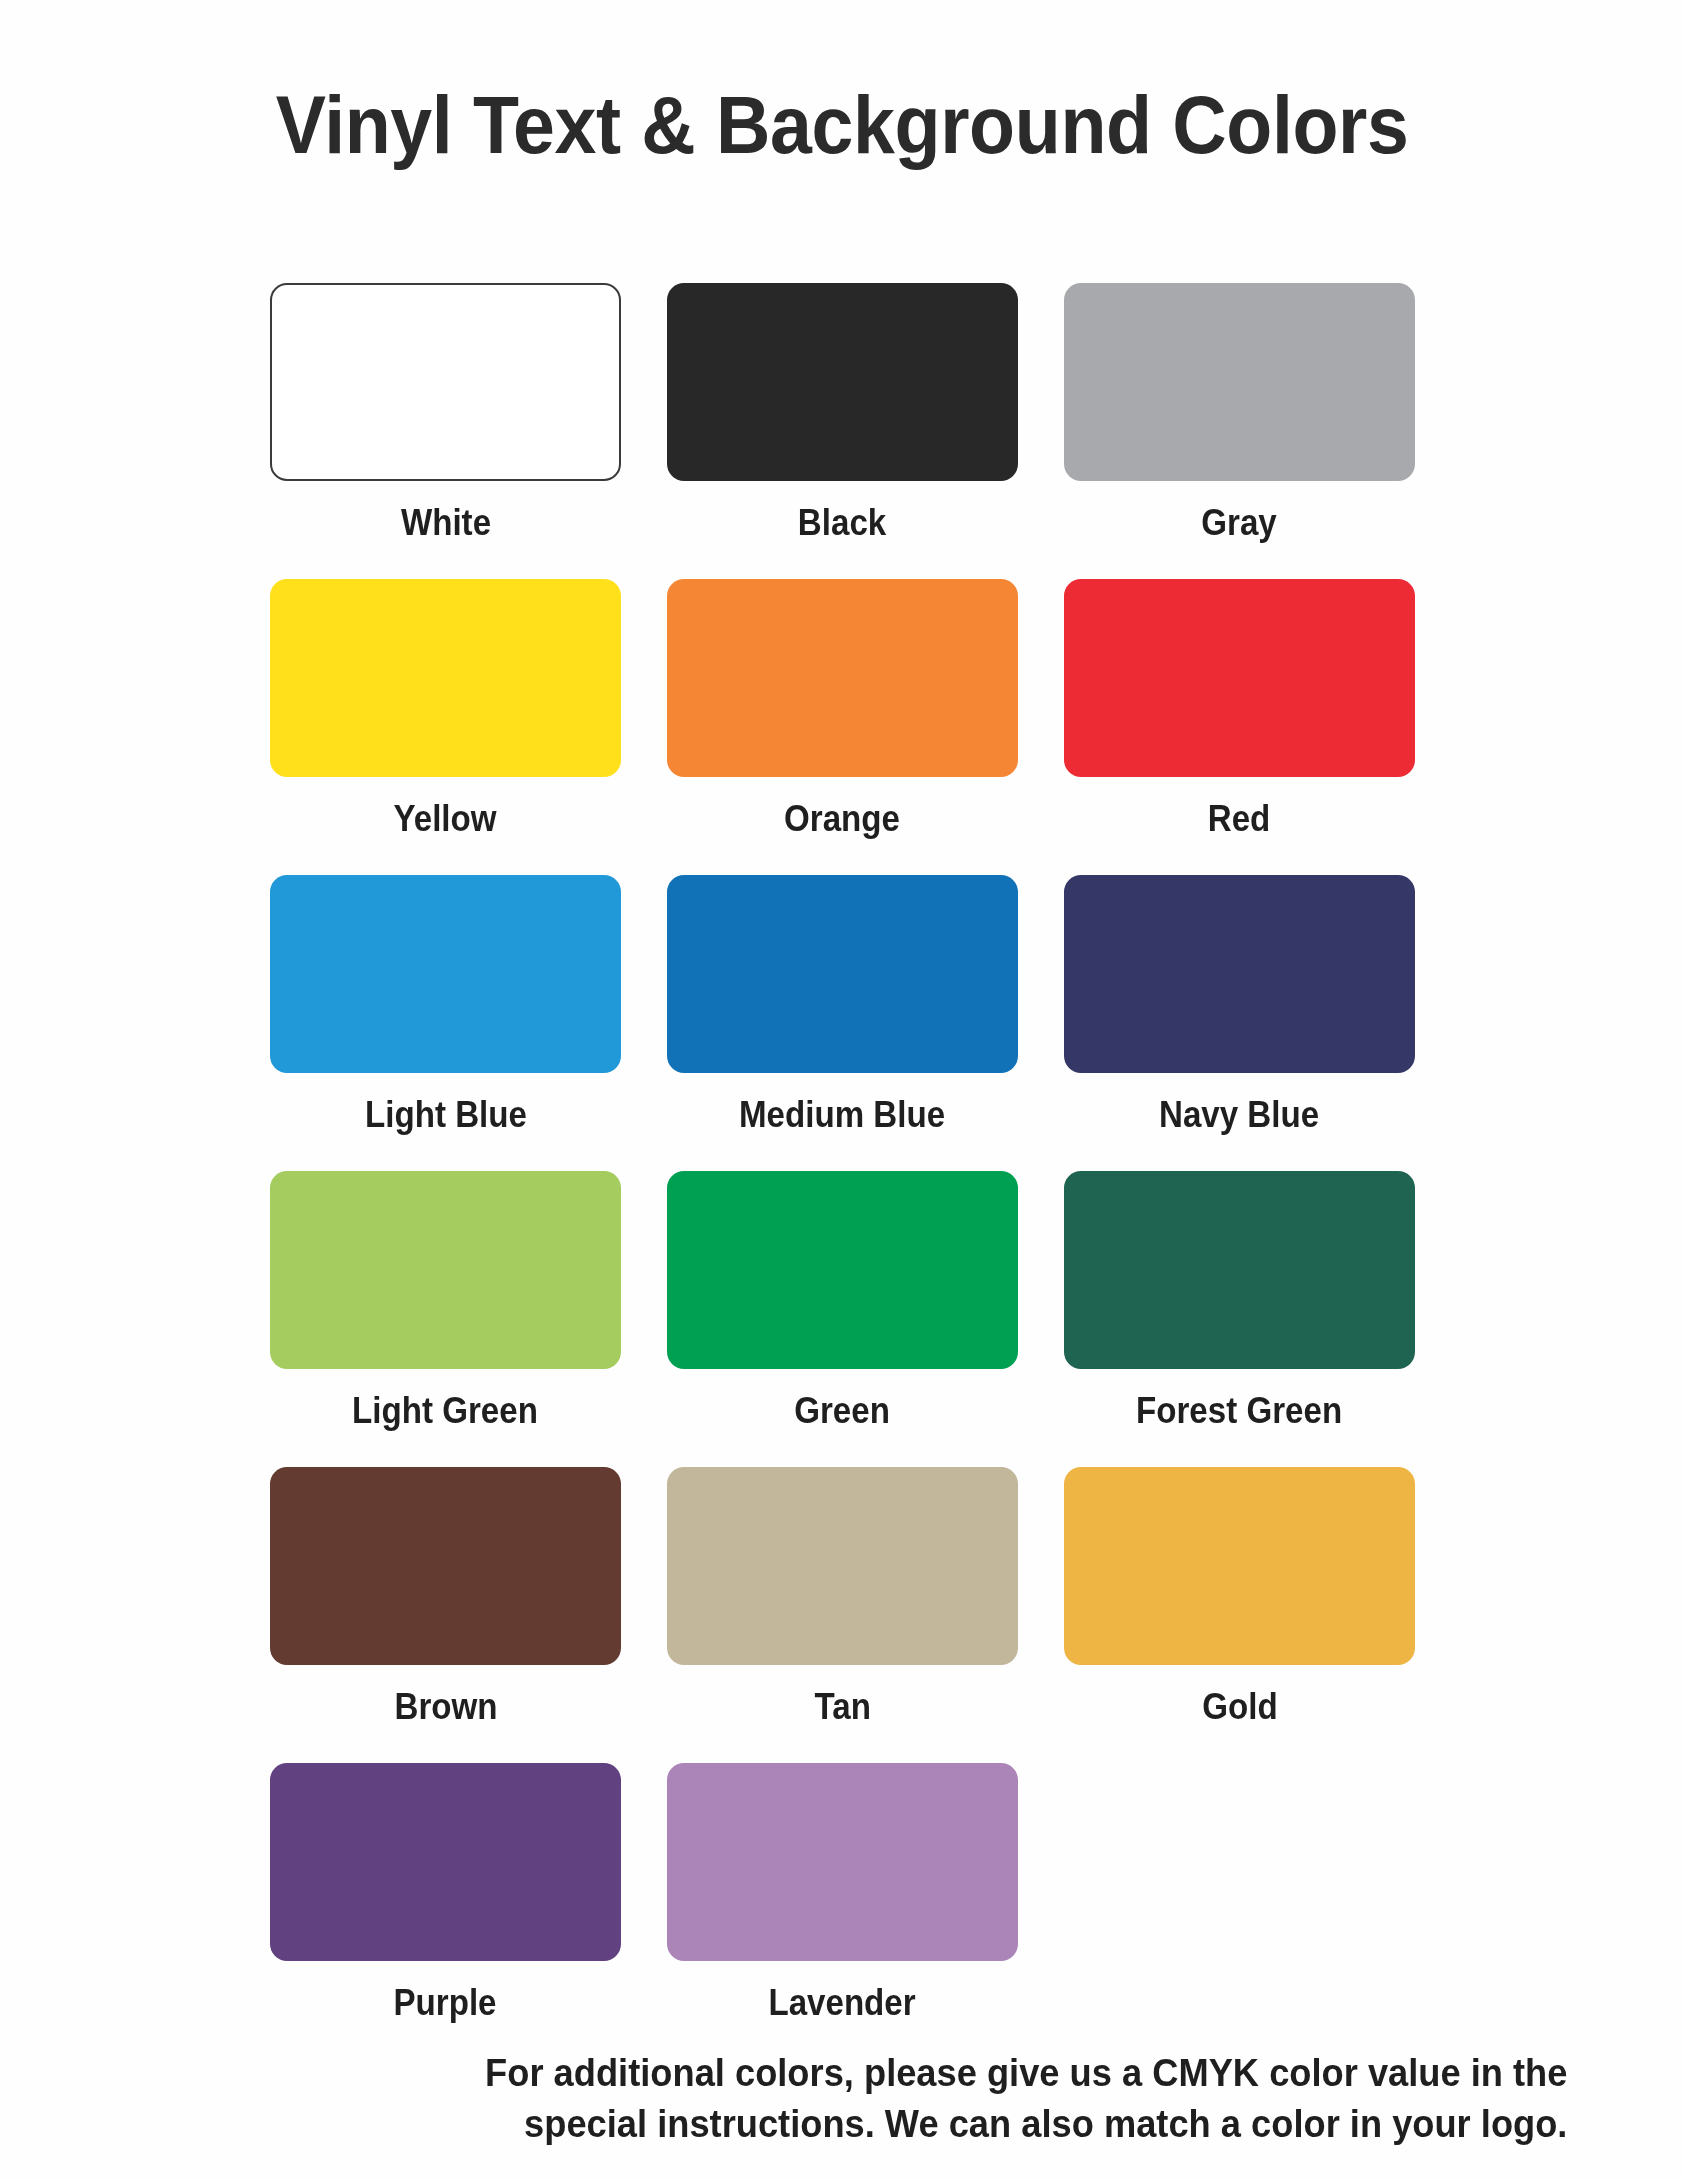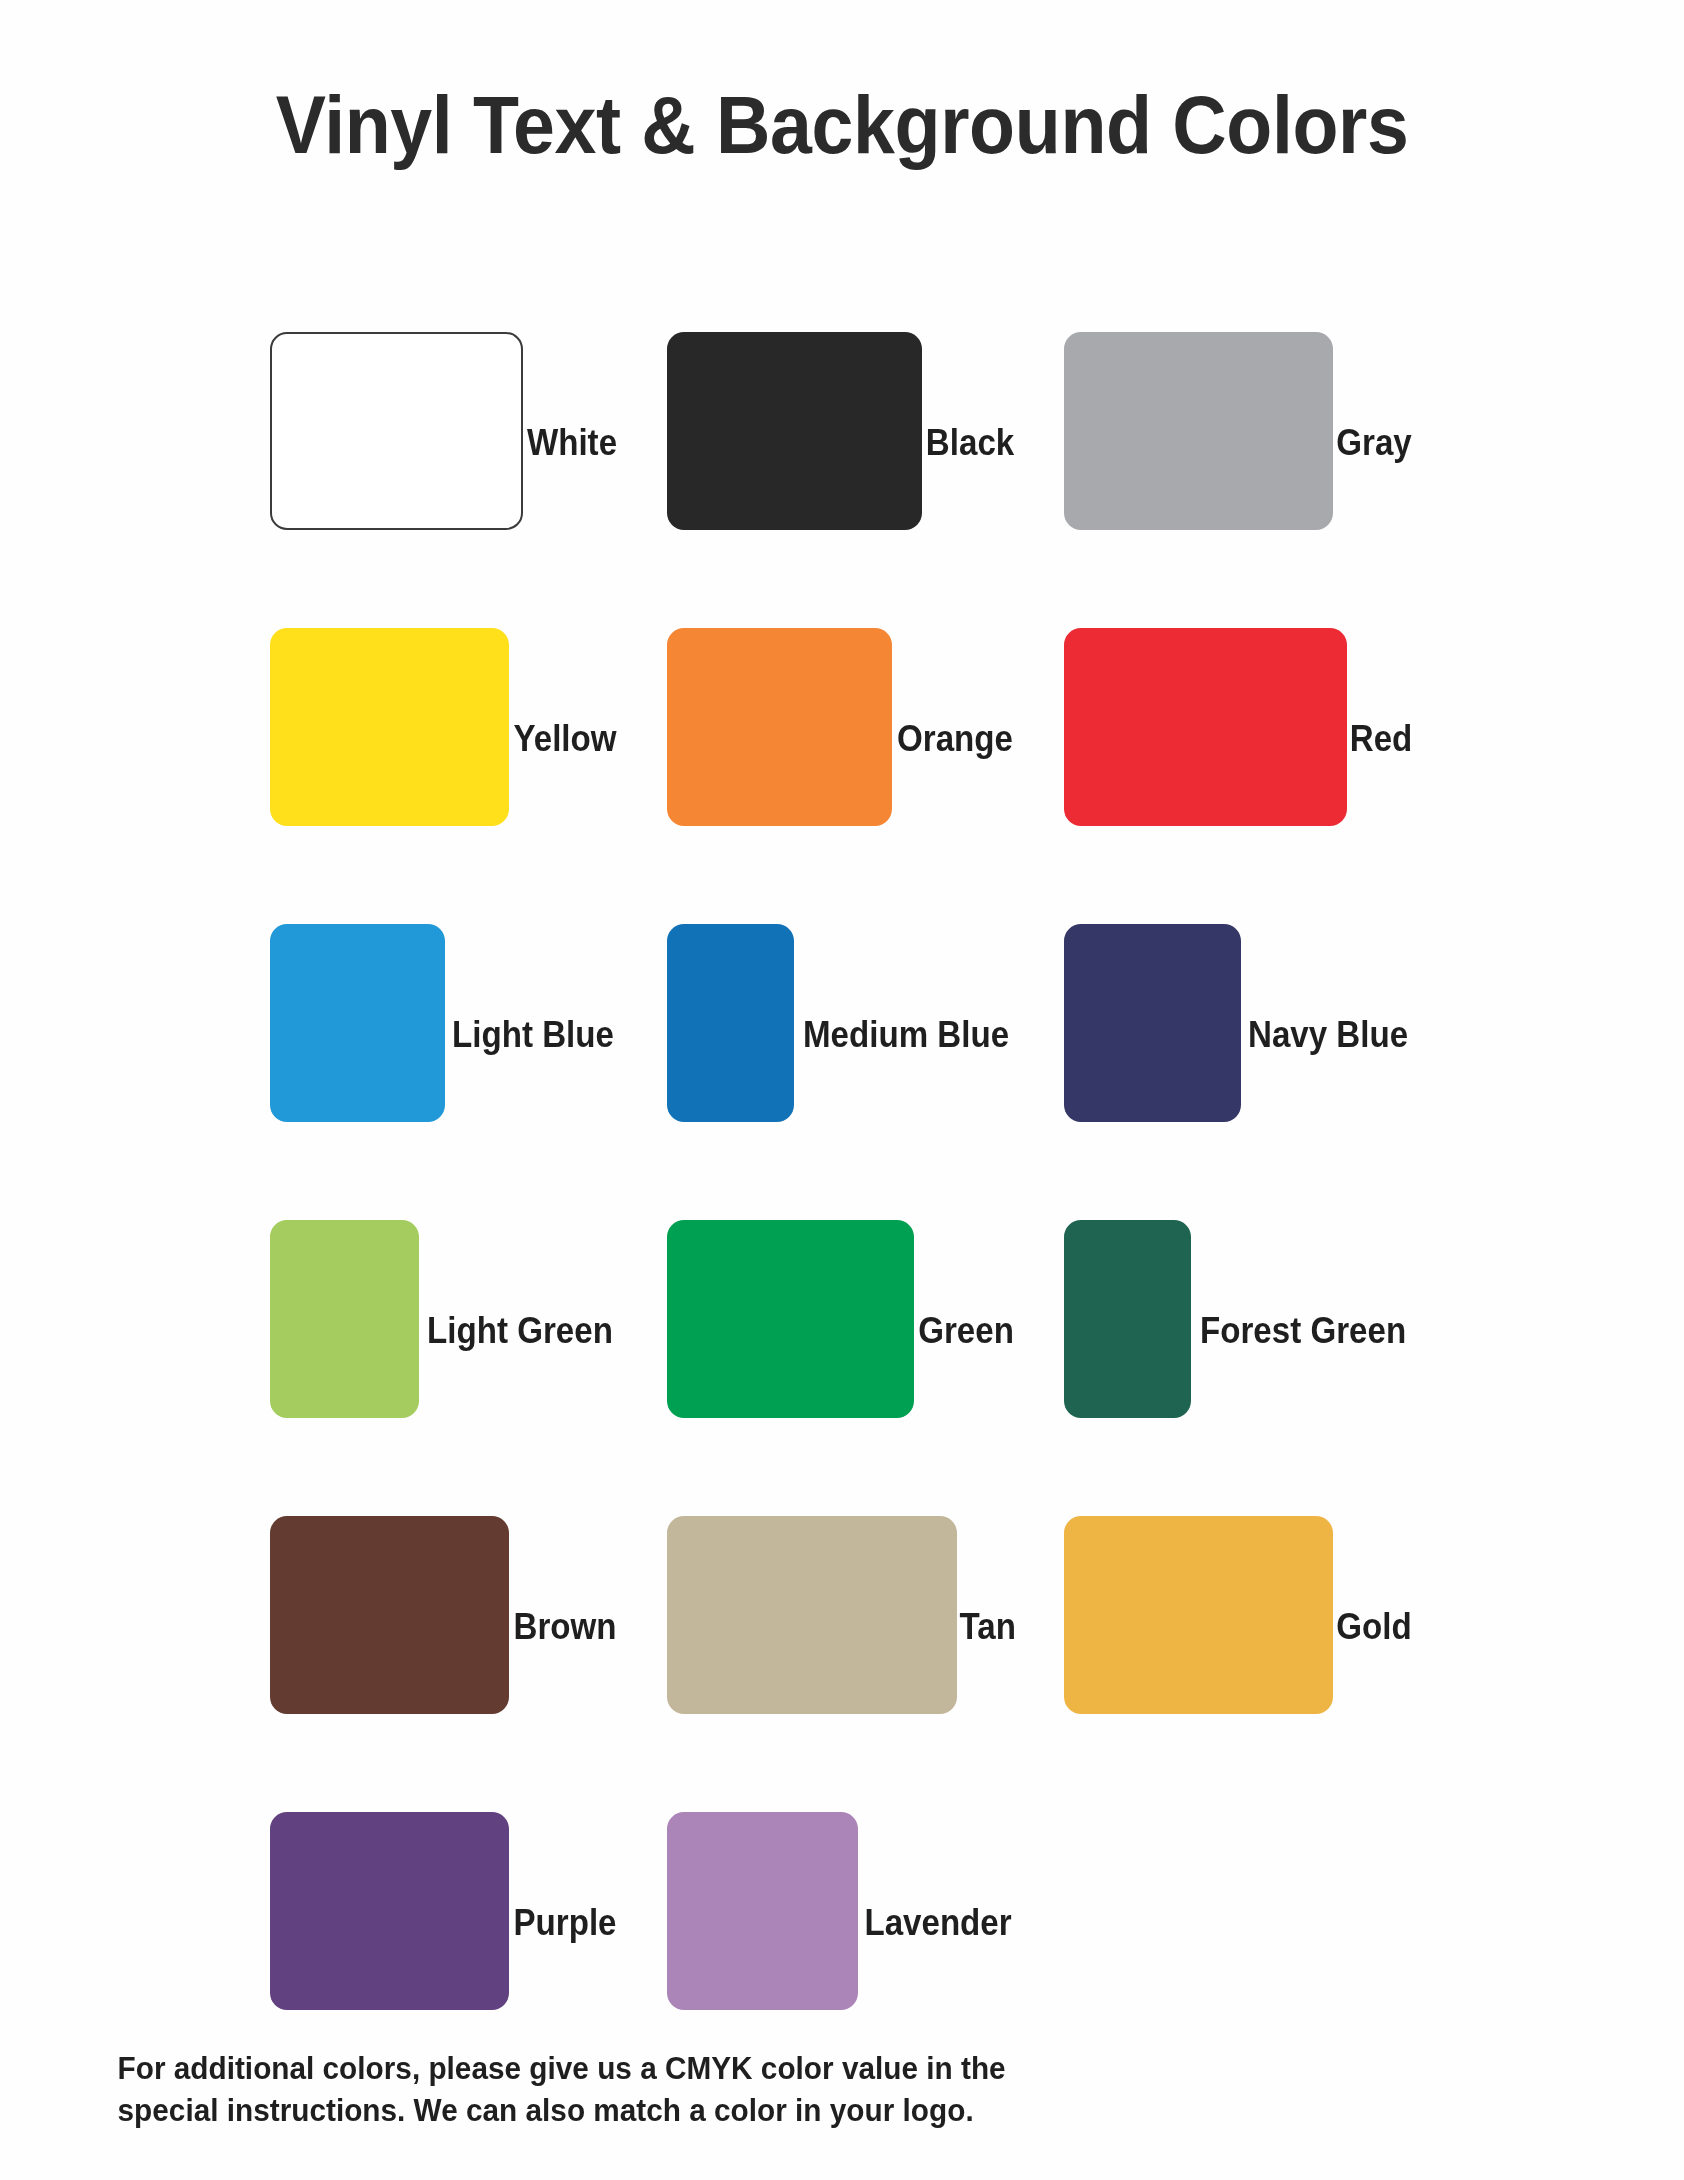--- a/index.html
+++ b/index.html
@@ -46,20 +46,21 @@
     grid-template-columns: repeat(3, 351px);
     column-gap: 46px;
     row-gap: 0px;
     justify-content: center;
   }
 
   .swatch-cell {
     width: 351px;
     height: 296px;
     display: flex;
+    flex-direction: column;
     align-items: center;
   }
 
   .swatch-chip {
     width: 351px;
     height: 198px;
     border-radius: 17px;
     box-sizing: border-box;
   }
 
@@ -79,22 +80,22 @@
     transform-origin: center center;
   }
 
   .footer-note {
     position: absolute;
     left: 0;
     right: 0;
     top: 2031px;
     padding: 0 63px;
     box-sizing: border-box;
-    text-align: left;
-    font-size: 32px;
+    text-align: right;
+    font-size: 39px;
     font-weight: 700;
     line-height: 1.30;
     color: #1f1f1f;
   }
   .footer-note .line {
     display: block;
     transform: scaleX(0.93);
     transform-origin: center center;
   }
 </style>

